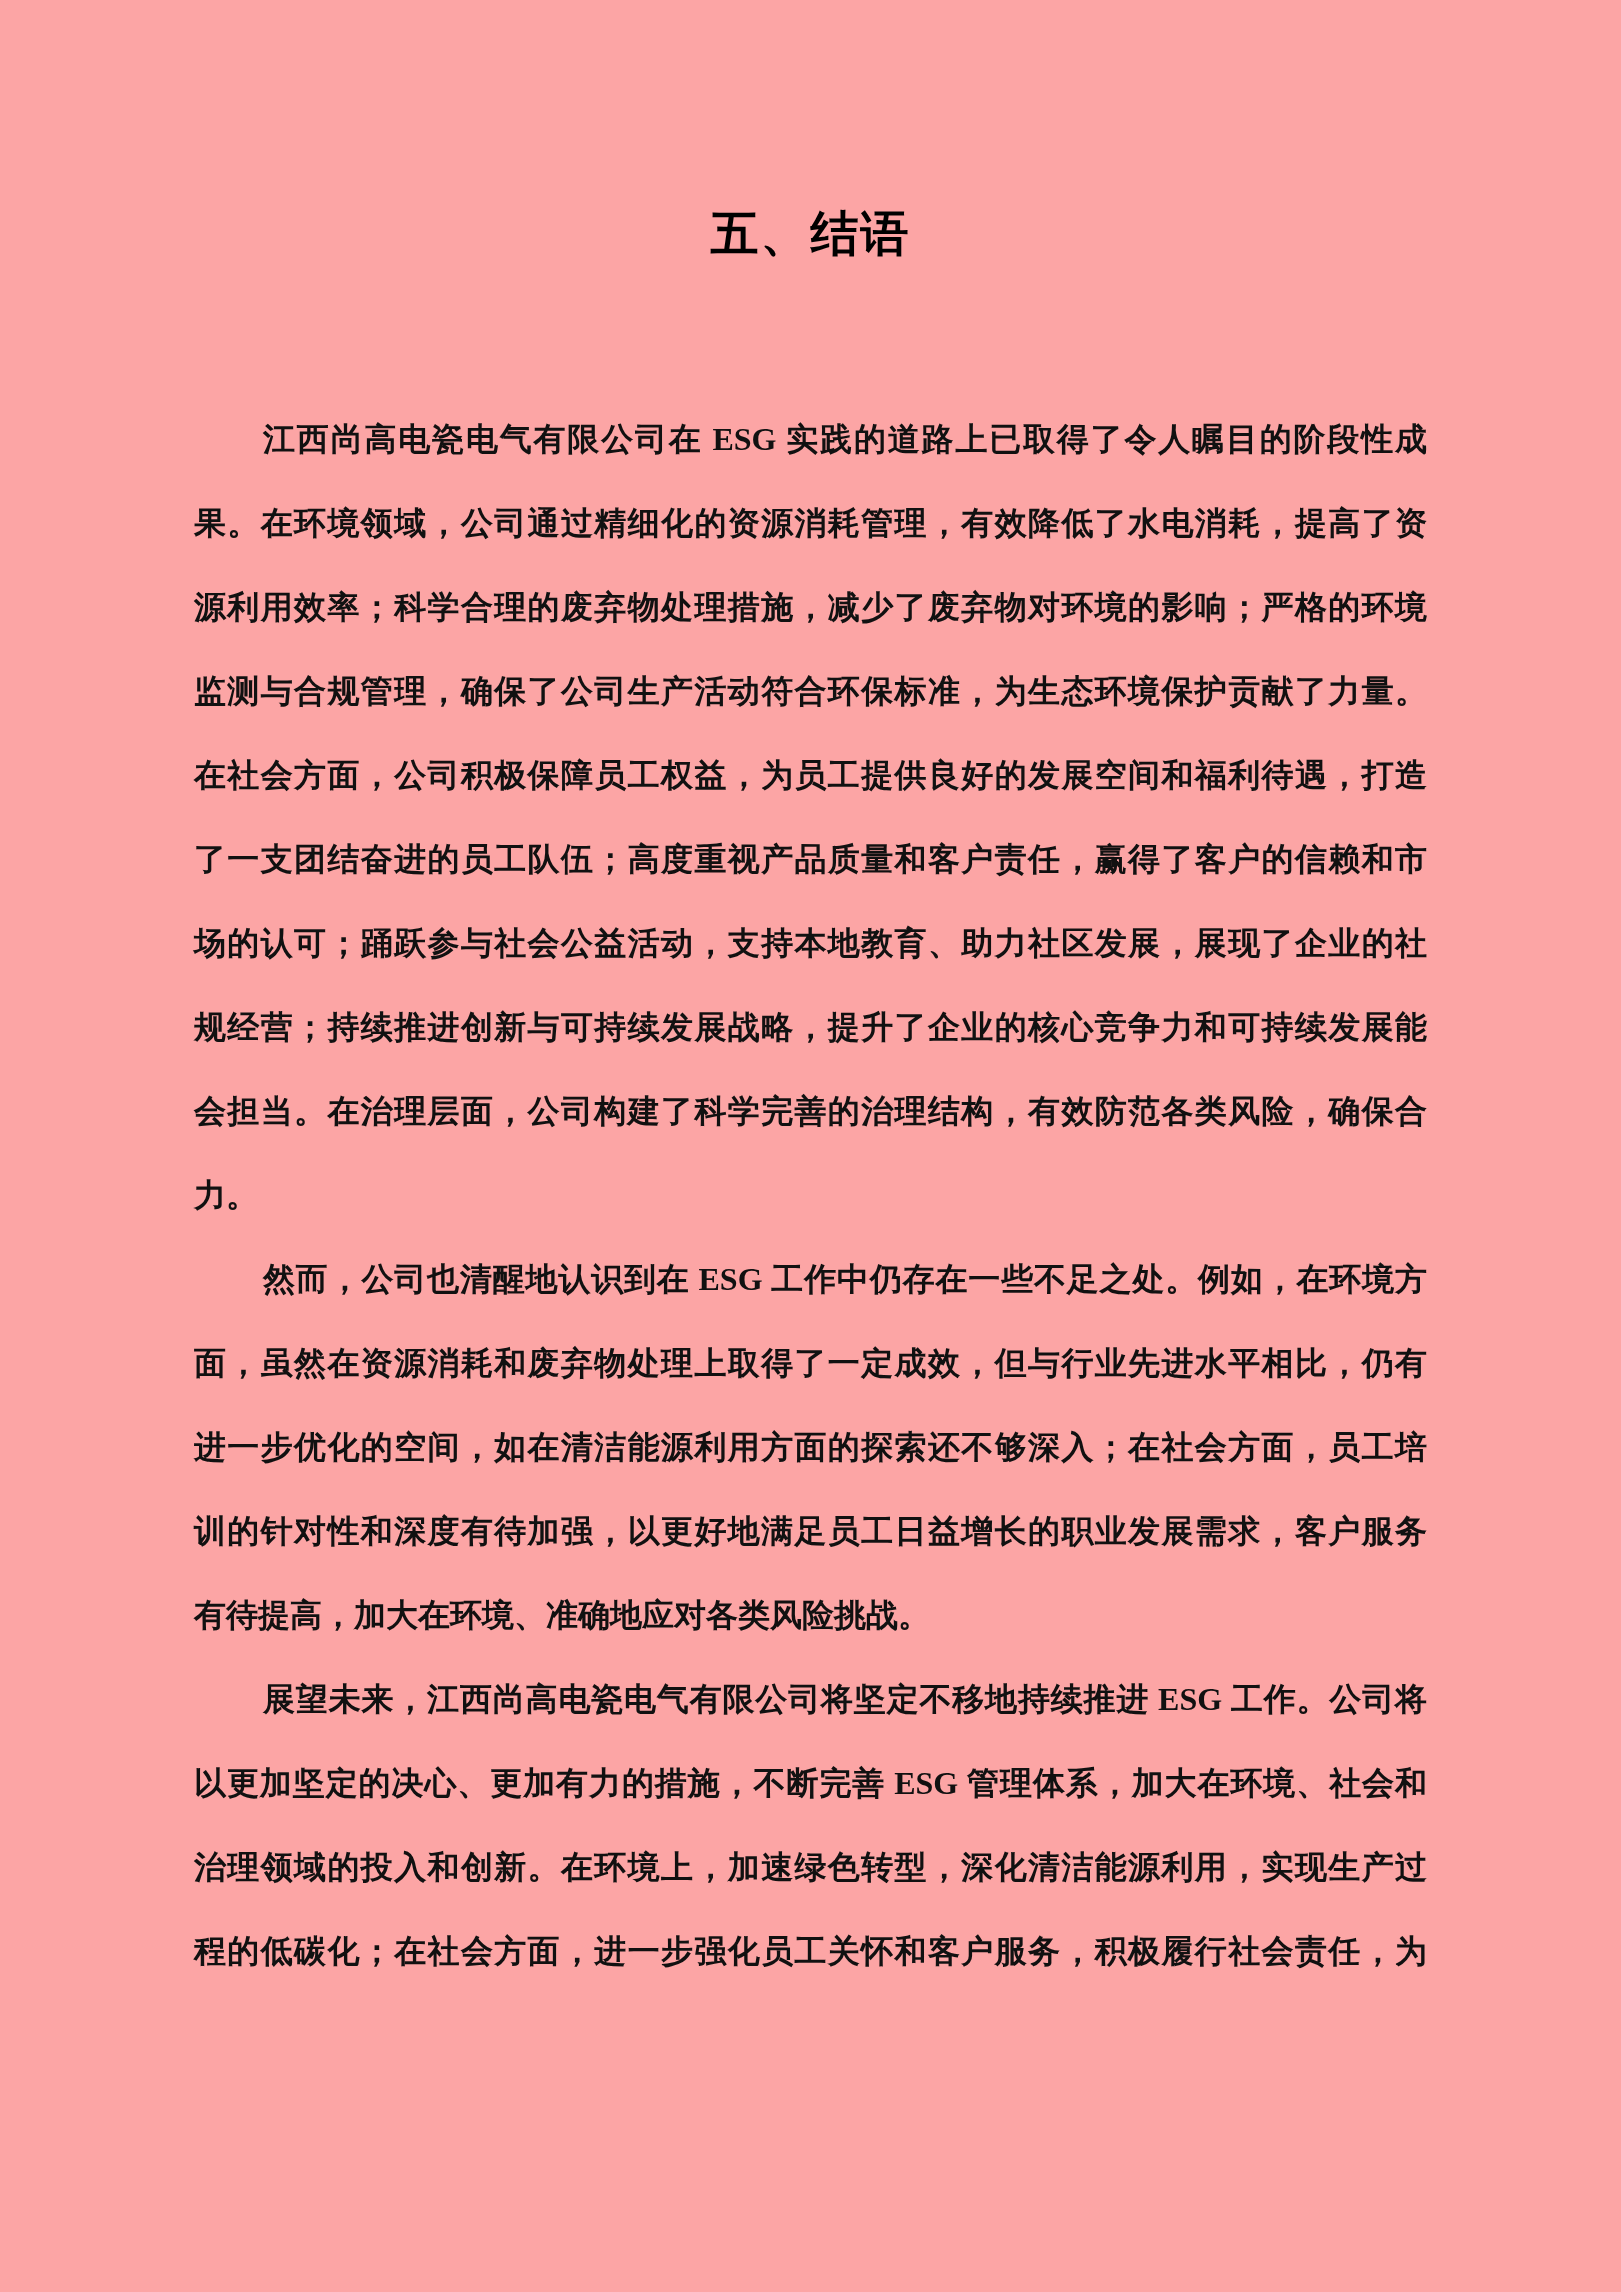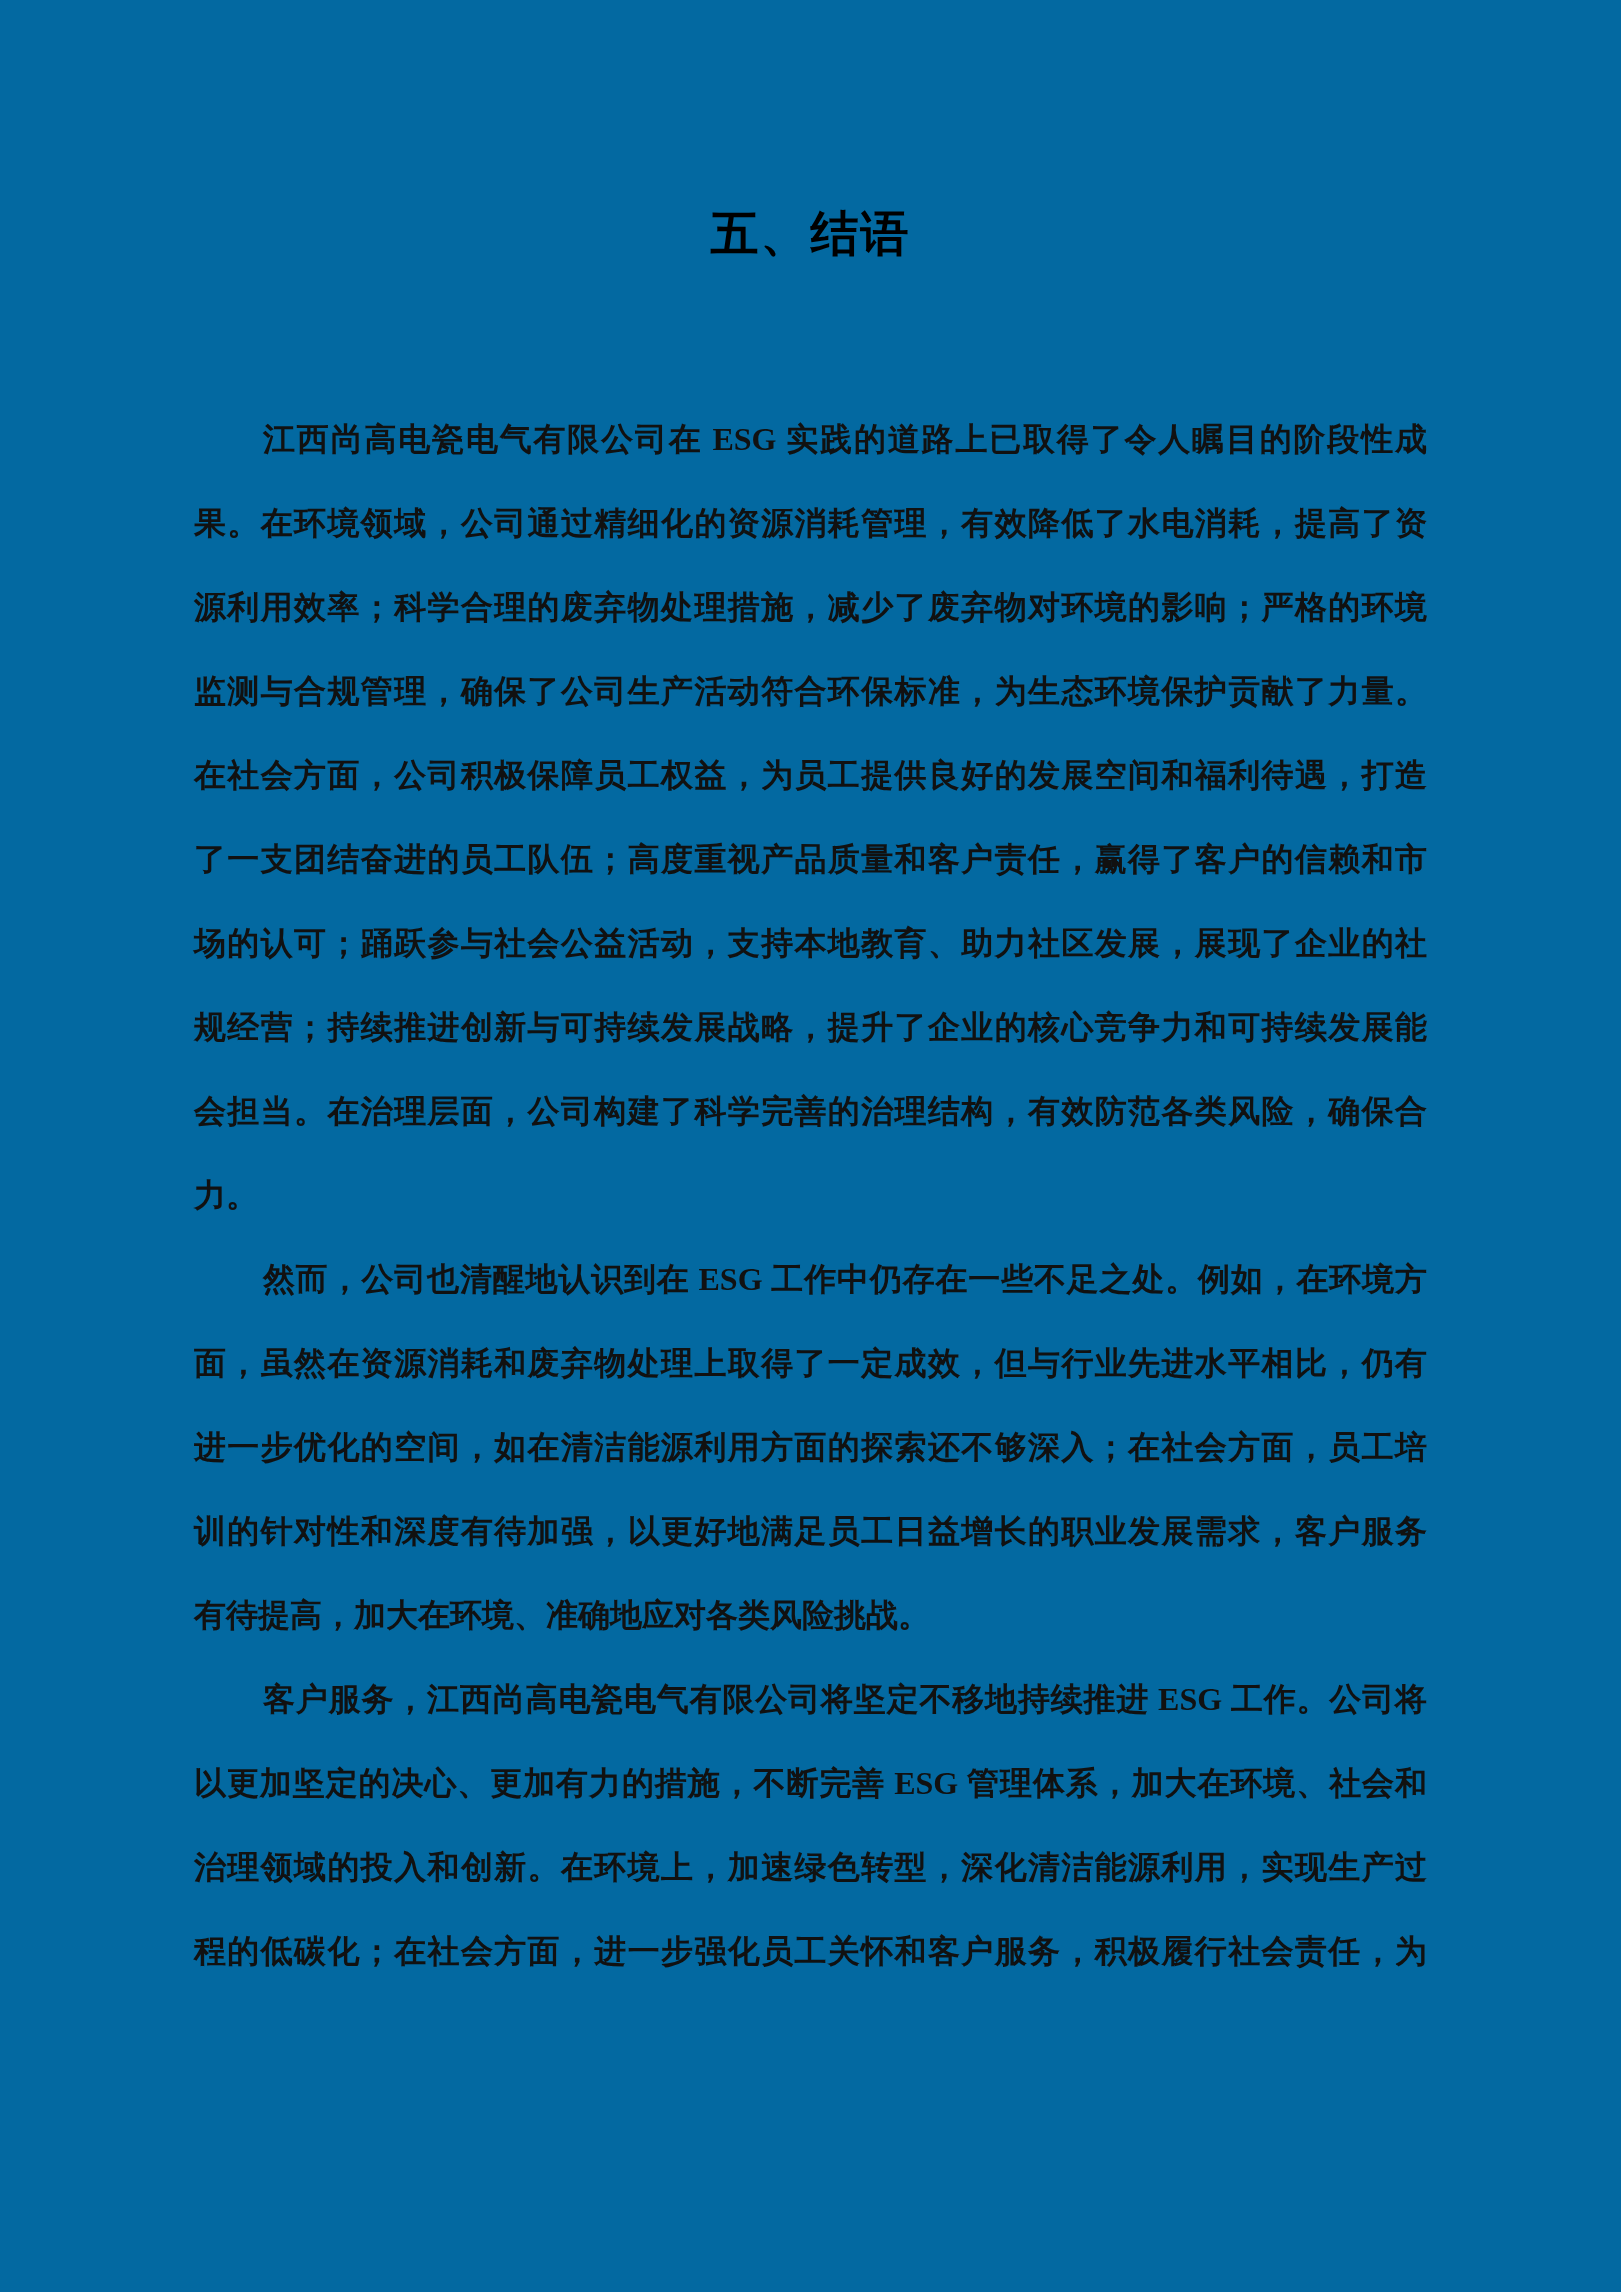--- a/index.html
+++ b/index.html
@@ -5,21 +5,21 @@
   html, body {
     margin: 0;
     padding: 0;
     background: #e8e8e8;
   }
   .page {
     position: relative;
     width: 1621px;
     height: 2293px;
     margin: 0 auto;
-    background: #0369a1;
+    background: #fca5a5;
     overflow: hidden;
     color: #111111;
   }
   .doc-title {
     position: absolute;
     top: 208px;
     left: 0;
     width: 100%;
     margin: 0;
     text-align: center;
@@ -91,21 +91,21 @@
         <div class="line last">力。</div>
       </div>
       <div class="paragraph">
         <div class="line first">然而，公司也清醒地认识到在 ESG 工作中仍存在一些不足之处。例如，在环境方</div>
         <div class="line">面，虽然在资源消耗和废弃物处理上取得了一定成效，但与行业先进水平相比，仍有</div>
         <div class="line">进一步优化的空间，如在清洁能源利用方面的探索还不够深入；在社会方面，员工培</div>
         <div class="line">训的针对性和深度有待加强，以更好地满足员工日益增长的职业发展需求，客户服务</div>
         <div class="line last">有待提高，加大在环境、准确地应对各类风险挑战。</div>
       </div>
       <div class="paragraph">
-        <div class="line first">客户服务，江西尚高电瓷电气有限公司将坚定不移地持续推进 ESG 工作。公司将</div>
+        <div class="line first">展望未来，江西尚高电瓷电气有限公司将坚定不移地持续推进 ESG 工作。公司将</div>
         <div class="line">以更加坚定的决心、更加有力的措施，不断完善 ESG 管理体系，加大在环境、社会和</div>
         <div class="line">治理领域的投入和创新。在环境上，加速绿色转型，深化清洁能源利用，实现生产过</div>
         <div class="line last force-justify">程的低碳化；在社会方面，进一步强化员工关怀和客户服务，积极履行社会责任，为</div>
       </div>
     </div>
 
 </div>
 
 
 </body></html>

